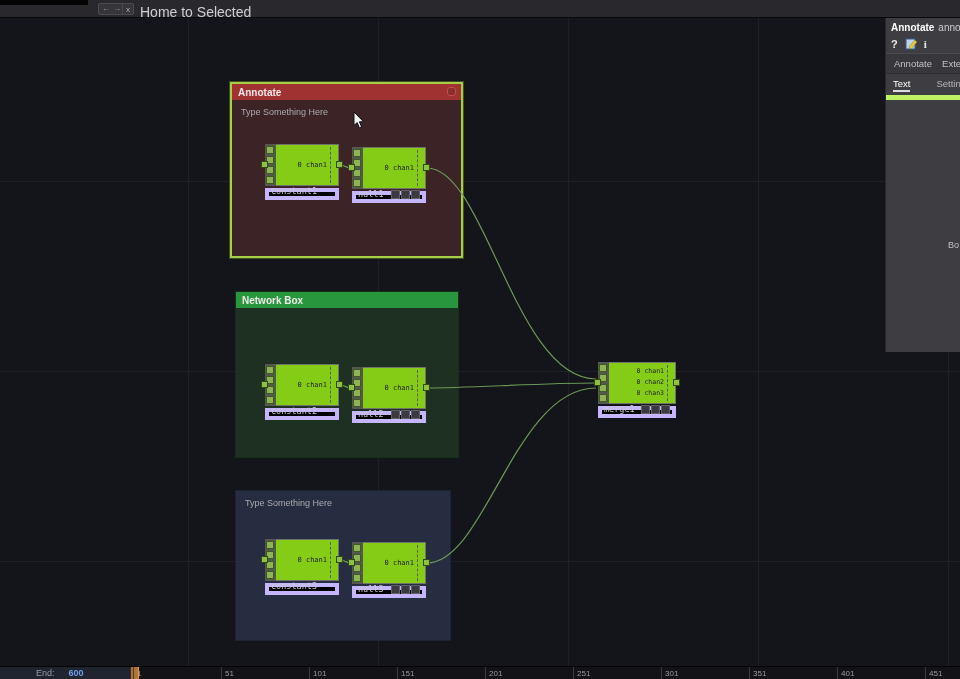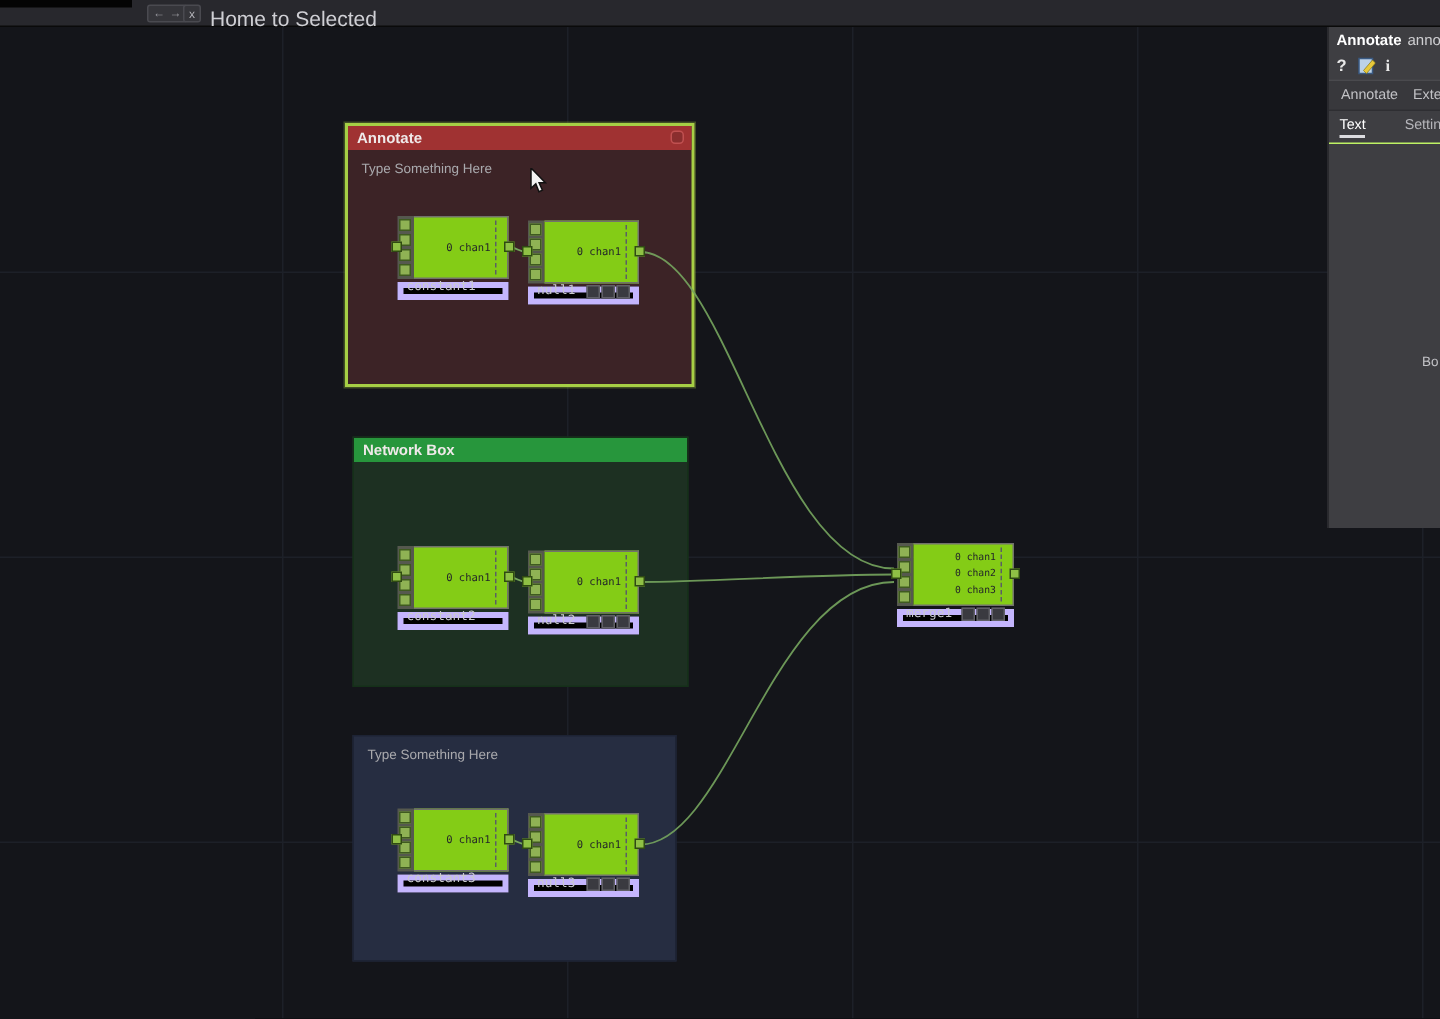--- a/index.html
+++ b/index.html
@@ -71,21 +71,21 @@
   .panel{position:absolute;left:885px;top:18px;width:75px;height:334px;background:#3e3e42;
          border-left:1px solid #2a2a2e;z-index:15;color:#cfcfd2;overflow:hidden}
   .prow1{padding:4px 0 0 5px;font-size:10px;white-space:nowrap}
   .prow1 b{font-weight:bold;color:#ffffff;margin-right:4px}
   .prow2{display:flex;align-items:center;gap:7px;padding:5px 0 3px 5px;height:20px}
   .helpico,.infoico{font-size:11px;font-weight:bold;color:#e8e8e8;line-height:1;cursor:default}
   .infoico{font-family:"Liberation Serif",serif}
   .ptabs{display:flex;gap:10px;padding:4px 0 4px 8px;font-size:9.5px;color:#c2c2c6;
          background:#38383c;border-top:1px solid #4a4a4e;border-bottom:1px solid #2e2e32;white-space:nowrap}
   .psubtabs{display:flex;gap:26px;padding:4px 0 3px 7px;font-size:9.5px;color:#b5b5ba;
-            border-bottom:1px solid #bef264;white-space:nowrap}
+            border-bottom:5px solid #bef264;white-space:nowrap}
   .subtab-active{color:#ffffff;border-bottom:2px solid #dcdce0;padding-bottom:1px}
   .pbody{position:relative;height:230px}
   .clip{position:absolute;right:1px;top:140px;font-size:9px;color:#c2c2c6}
 
   
   .timeline{position:absolute;left:0;top:666px;width:960px;height:13px;background:#131317;
             border-top:1px solid #050505;z-index:20}
   .tl-left{position:absolute;left:0;top:0;width:130px;height:12px;background:#202430;
            display:flex;align-items:center}
   .tl-endlabel{margin-left:36px;color:#9a9aa2;font-size:9px}
@@ -320,14 +320,33 @@
     </div>
     <div class="psubtabs">
       <span class="subtab-active">Text</span>
       <span>Settings</span>
     </div>
     <div class="pbody">
       <span class="clip">Bo</span>
     </div>
   </div>
 
+  <div class="timeline">
+    <div class="tl-left">
+      <span class="tl-endlabel">End:</span>
+      <span class="tl-endval">600</span>
+    </div>
+    <div class="tl-ruler">
+      <div class="playhead"></div>
+      <span class="tick" style="left:2px">1</span>
+      <span class="tick" style="left:90px">51</span>
+      <span class="tick" style="left:178px">101</span>
+      <span class="tick" style="left:266px">151</span>
+      <span class="tick" style="left:354px">201</span>
+      <span class="tick" style="left:442px">251</span>
+      <span class="tick" style="left:530px">301</span>
+      <span class="tick" style="left:618px">351</span>
+      <span class="tick" style="left:706px">401</span>
+      <span class="tick" style="left:794px">451</span>
+    </div>
+  </div>
 
 </div>
 
 </body></html>

